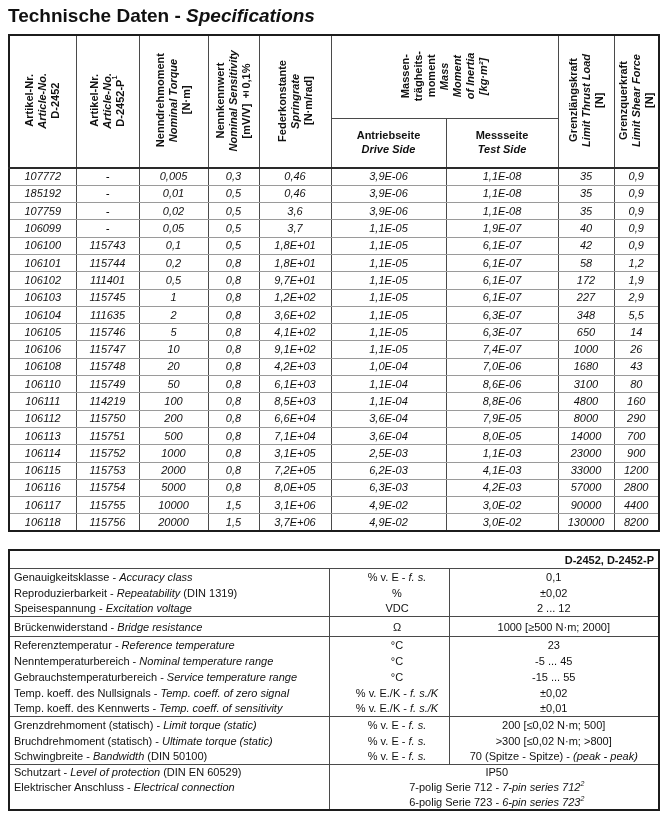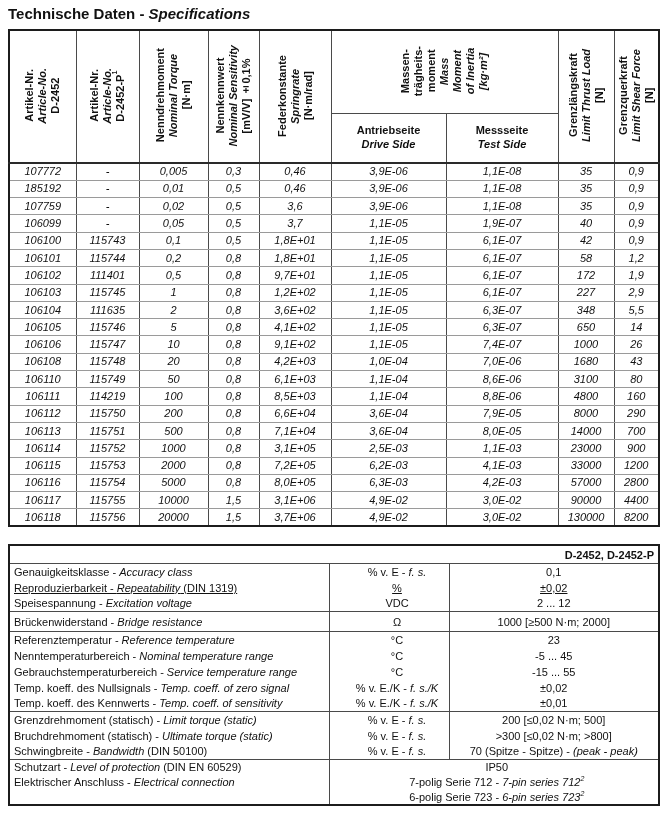--- a/index.html
+++ b/index.html
@@ -1,18 +1,18 @@
 <!DOCTYPE html>
 <html><head>
 <meta charset="utf-8">
 <style>
   html,body{margin:0;padding:0;background:#fff;}
   body{width:663px;height:828px;font-family:"Liberation Sans",sans-serif;color:#111;-webkit-font-smoothing:antialiased;}
   .page{position:relative;padding:3px 0 0 8px;}
-  .title{font-size:15px;font-weight:bold;margin:2px 0 7px 0;}
+  .title{font-size:19px;font-weight:bold;margin:2px 0 7px 0;}
   table{border-collapse:collapse;table-layout:fixed;}
   
   .main{width:650px;border:2px solid #1c1c1c;}
   .main th,.main td{padding:0;text-align:center;vertical-align:middle;}
   .main thead th{border:1px solid #4a4a4a;font-weight:bold;font-size:11px;}
   .main thead{border-bottom:2px solid #2a2a2a;}
   #hdr-top{height:83px;}
   #hdr-sub{height:50px;}
   .vtext{display:inline-block;writing-mode:vertical-rl;transform:rotate(180deg);font-size:11px;font-weight:bold;line-height:13px;white-space:nowrap;}
   .subh{font-size:11px;line-height:13.5px;}
@@ -309,21 +309,21 @@
       <tr>
         <th colspan="3" class="props-hdr">D-2452, D-2452-P</th>
       </tr>
     </thead>
   <tbody class="group">
         <tr style="height: 16px;">
           <td class="plabel"><span>Genauigkeitsklasse - </span><i>Accuracy class</i></td>
           <td class="punit"><span>% v. E - </span><i>f. s.</i></td>
           <td class="pvalue"><span>0,1</span></td>
         </tr>
-        <tr style="height: 16px; text-decoration: underline;">
+        <tr style="height: 16px;">
           <td class="plabel"><span>Reproduzierbarkeit - </span><i>Repeatability</i><span> (DIN 1319)</span></td>
           <td class="punit"><span>%</span></td>
           <td class="pvalue"><span>±0,02</span></td>
         </tr>
         <tr style="height: 16px;">
           <td class="plabel"><span>Speisespannung - </span><i>Excitation voltage</i></td>
           <td class="punit"><span>VDC</span></td>
           <td class="pvalue"><span>2 ... 12</span></td>
         </tr>
       </tbody>

